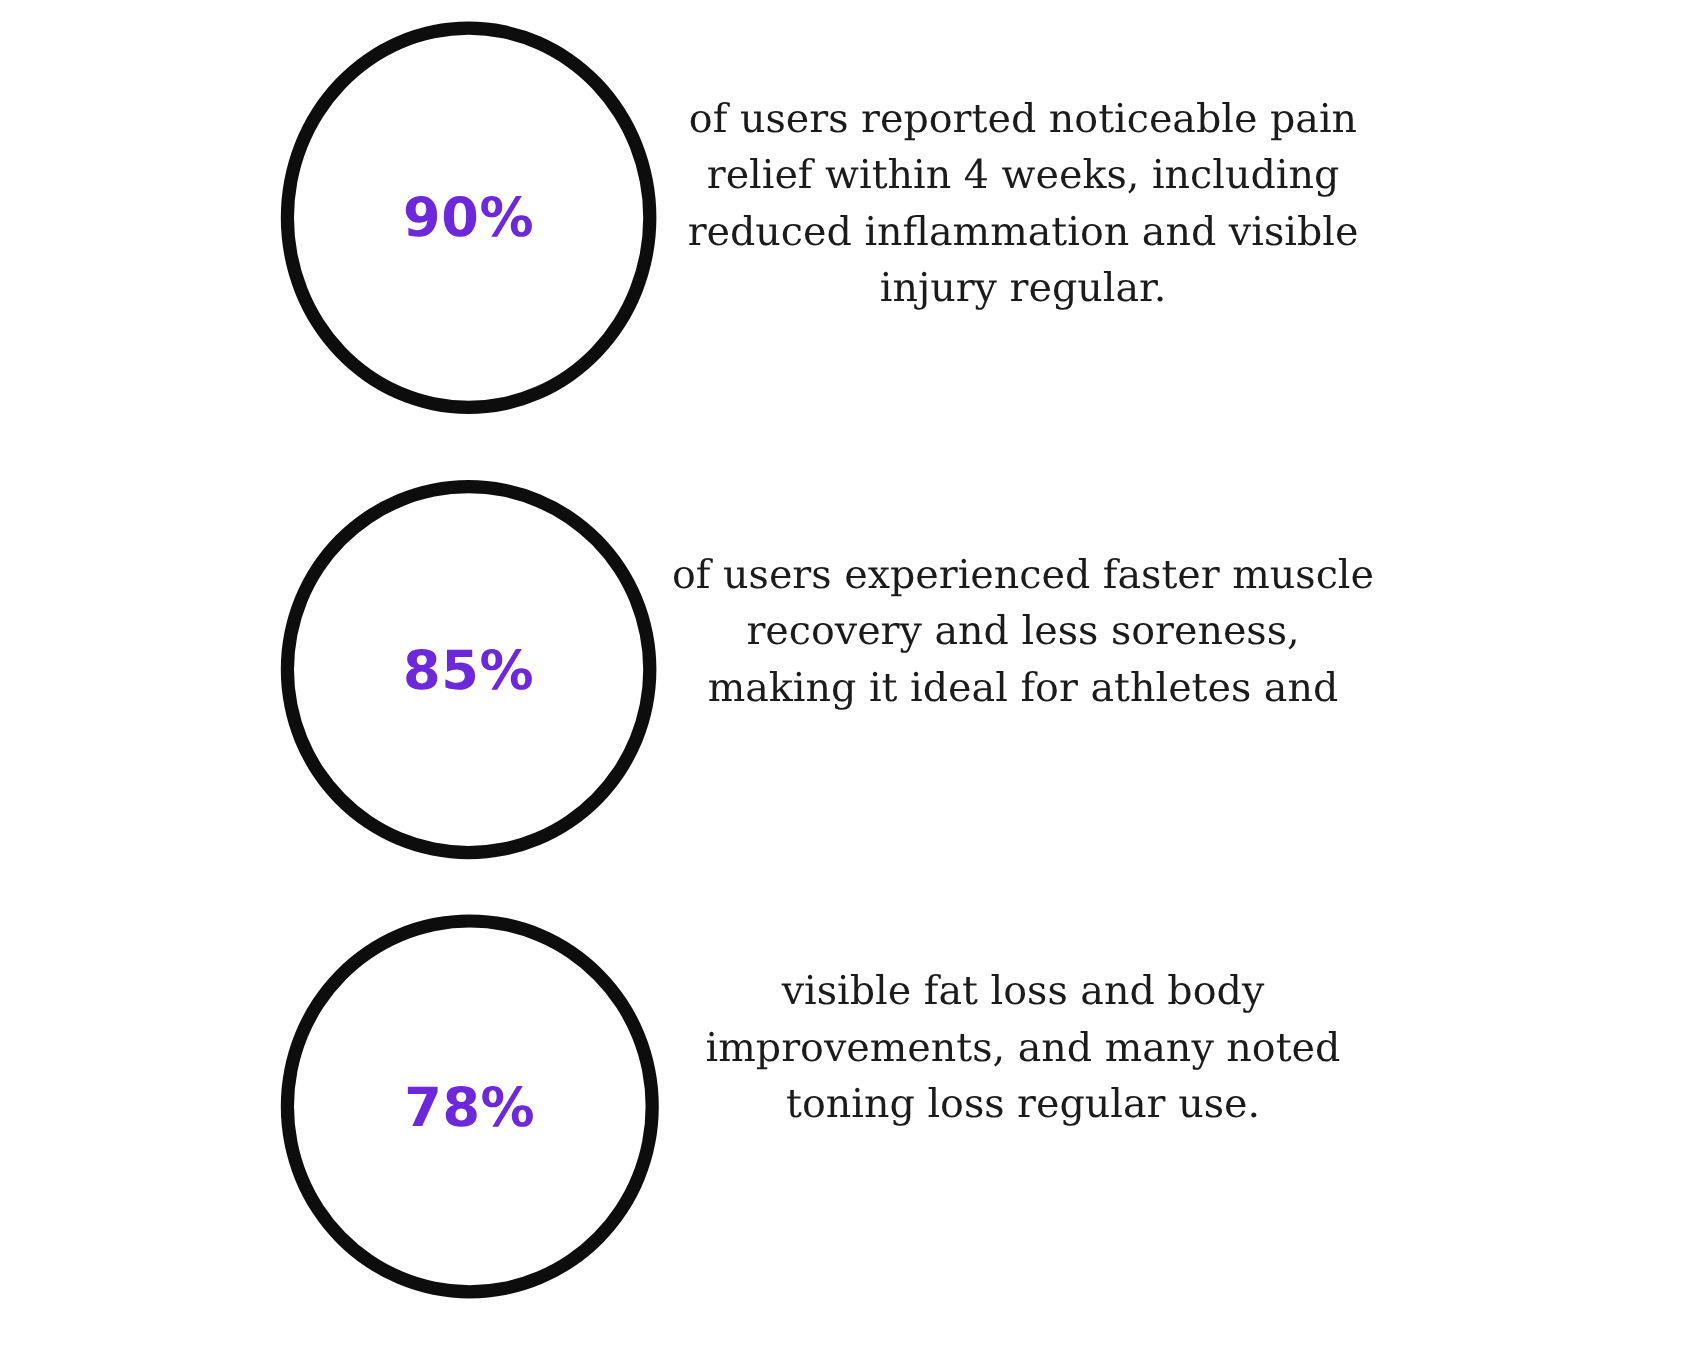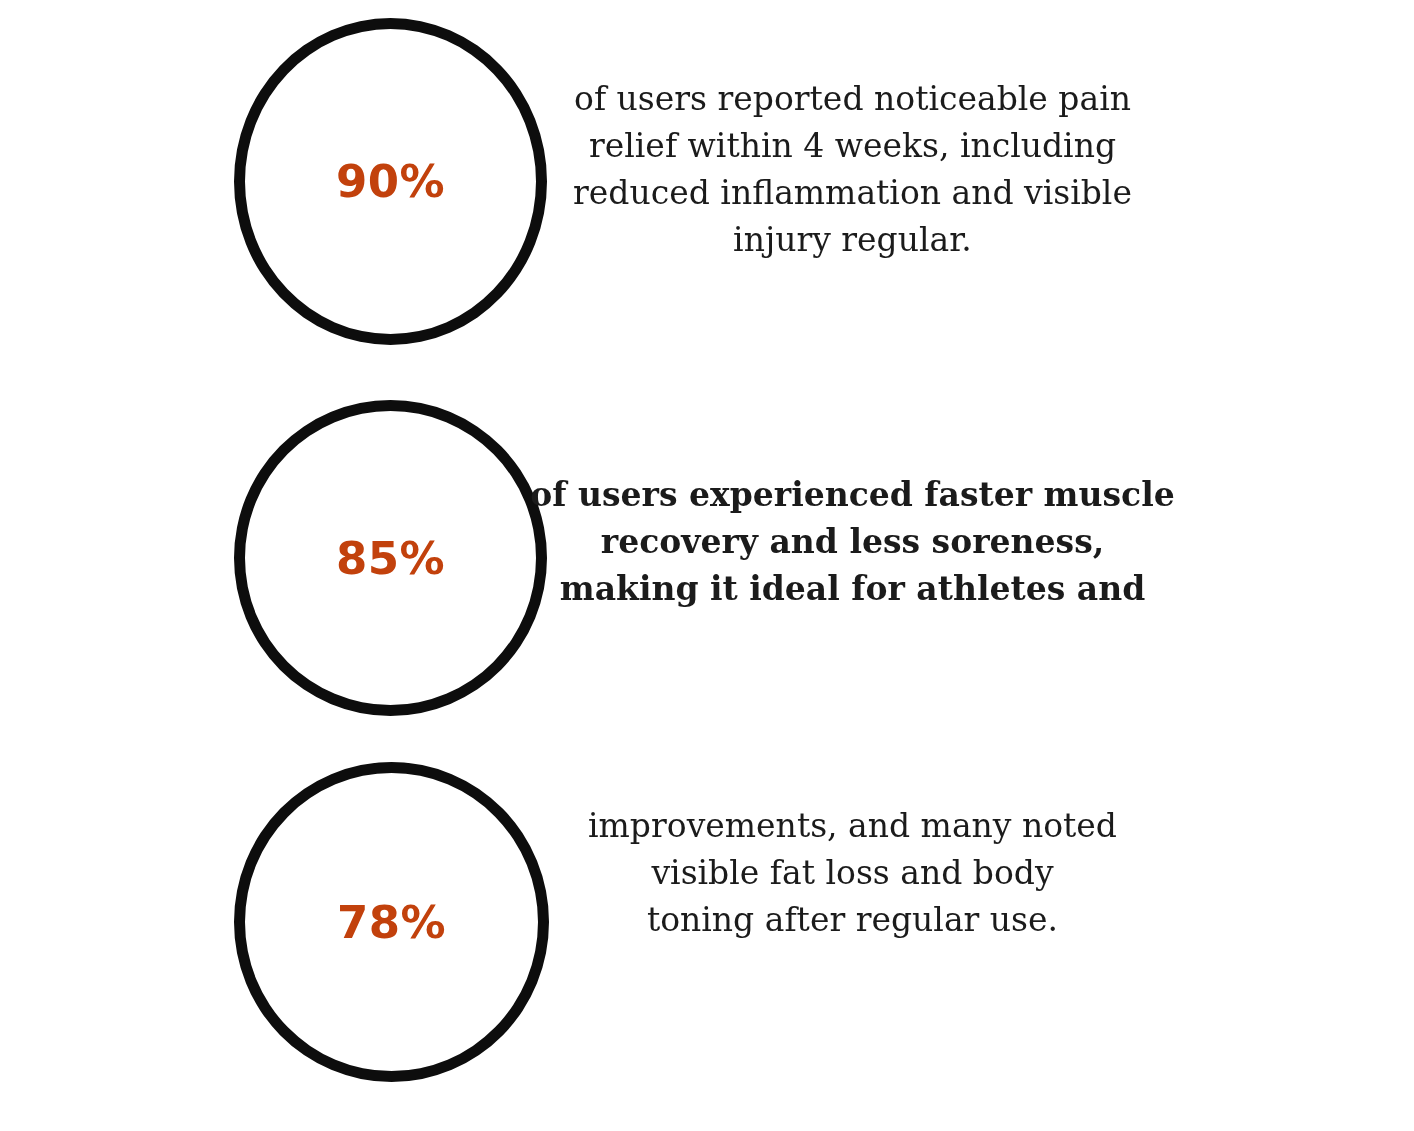--- a/index.html
+++ b/index.html
@@ -29,35 +29,35 @@
     box-sizing: border-box;
   }
   .row-1 .circle { top: 18px;  width: 313px; height: 327px; }
   .row-2 .circle { top: 400px; width: 313px; height: 316px; }
   .row-3 .circle { top: 762px; width: 315px; height: 320px; }
 
   .pct {
     font-family: "DejaVu Sans", sans-serif;
     font-weight: 700;
     font-size: 45px;
-    color: #c2410c;
+    color: #6d28d9;
     letter-spacing: 0.5px;
   }
 
   .stat-text {
     position: absolute;
     left: 530px;
     width: 645px;
     text-align: center;
     color: #1b1b1b;
     font-size: 33px;
     line-height: 47px;
   }
   .row-1 .stat-text { top: 55px; margin-top: 20px; }
-  .row-2 .stat-text { top: 471px; font-weight: bold; }
+  .row-2 .stat-text { top: 455px; }
   .row-3 .stat-text { top: 802px; }
 
   .stat-line { white-space: nowrap; }
 </style>
 </head>
 <body>
 
 <div class="page">
 
   <section class="stat-row row-1">
@@ -81,19 +81,19 @@
       <div class="stat-line">recovery and less soreness,</div>
       <div class="stat-line">making it ideal for athletes and</div>
     </div>
   </section>
 
   <section class="stat-row row-3">
     <div class="circle">
       <span class="pct">78%</span>
     </div>
     <div class="stat-text">
+      <div class="stat-line">visible fat loss and body</div>
       <div class="stat-line">improvements, and many noted</div>
-      <div class="stat-line">visible fat loss and body</div>
-      <div class="stat-line">toning after regular use.</div>
+      <div class="stat-line">toning loss regular use.</div>
     </div>
   </section>
 
 </div>
 
 </body></html>

